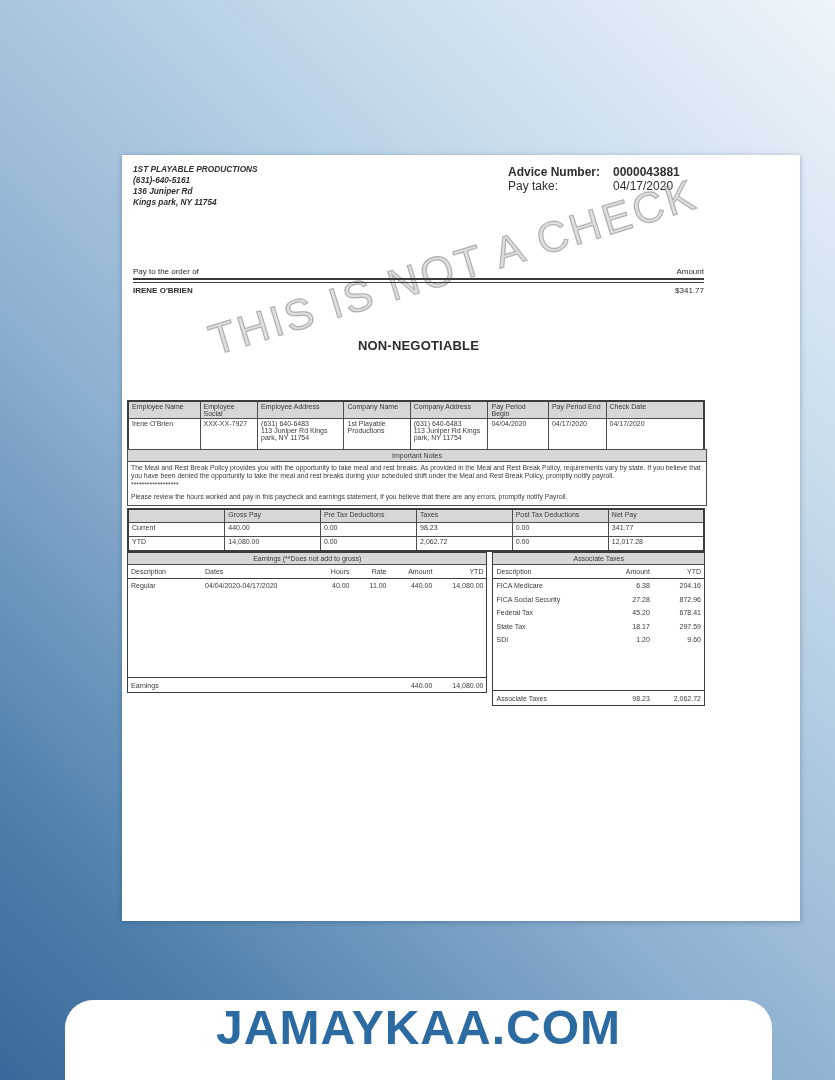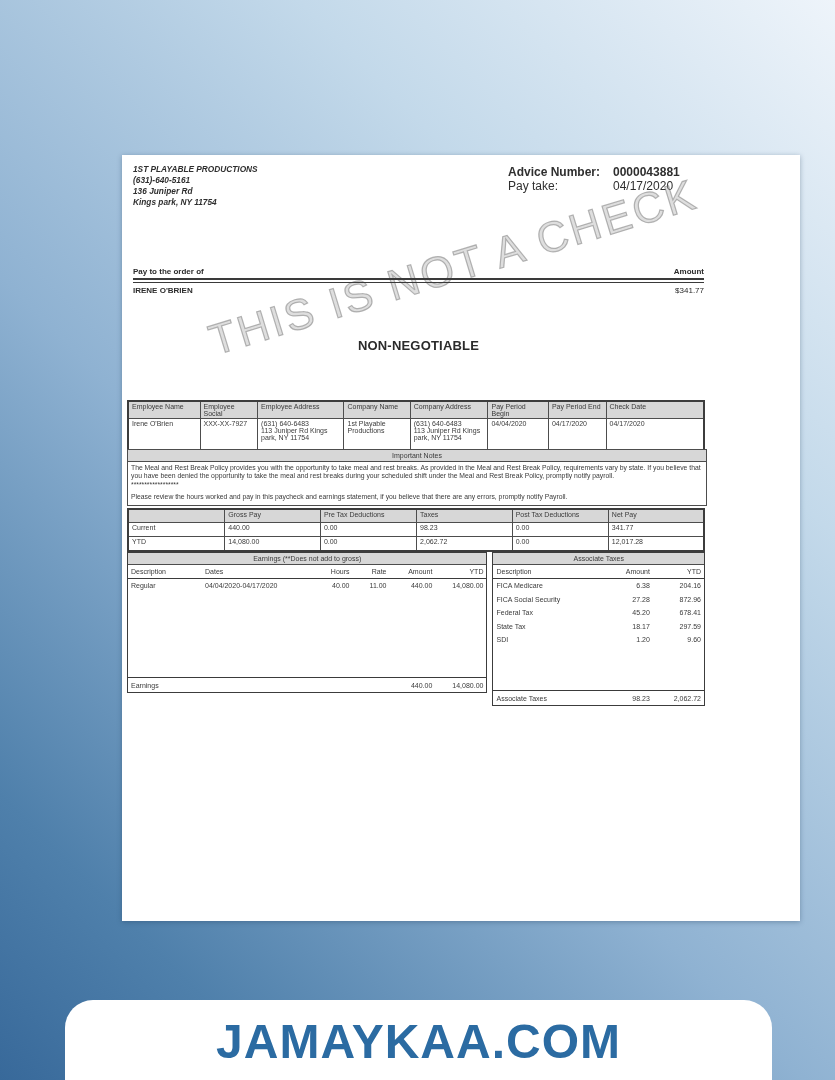--- a/index.html
+++ b/index.html
@@ -21,21 +21,21 @@
   .advice .b{font-weight:bold;}
   
   .watermark{
     position:absolute;left:78px;top:92px;width:480px;text-align:center;
     transform:rotate(-17deg);transform-origin:center;
     font-size:43px;letter-spacing:3px;white-space:nowrap;
     color:rgba(145,145,145,0.30);-webkit-text-stroke:1.2px rgba(125,125,125,0.55);
     font-weight:400;pointer-events:none;
   }
   
-  .payto{position:absolute;left:11px;top:112px;width:571px;display:flex;justify-content:space-between;font-size:8px;font-weight:bold;color:#2b2b2b;}
+  .payto{position:absolute;left:11px;top:112px;width:571px;display:flex;justify-content:space-between;font-size:8px;font-weight:normal;color:#2b2b2b;}
   .rule{position:absolute;left:11px;top:123px;width:571px;height:2px;border-top:2px solid #3a3a3a;border-bottom:1px solid #3a3a3a;}
   .payee{position:absolute;left:11px;top:131px;width:571px;display:flex;justify-content:space-between;font-size:8px;color:#2b2b2b;}
   .payee .name{font-weight:bold;}
   .nonneg{position:absolute;left:11px;top:183px;width:571px;text-align:center;font-size:13px;font-weight:bold;color:#2b2b2b;letter-spacing:.2px;}
   
   table.grid{border-collapse:collapse;table-layout:fixed;width:578px;font-size:7px;color:#3a3a3a;}
   table.grid th,table.grid td{border:1px solid #4d4d4d;padding:1px 3px;font-weight:normal;text-align:left;vertical-align:top;overflow:hidden;}
   table.grid{border:2px solid #3c3c3c;}
   table.grid th{background:#d7d7d7;height:10px;}
   .emp-wrap{position:absolute;left:5px;top:245px;}
@@ -62,21 +62,21 @@
   .earn .body{height:98px;}
   .tax{width:212px;}
   .tax .g{grid-template-columns:52% 23% 25%;}
   .tax .body{height:111px;}
   .tax .data-row{line-height:11.6px;padding:1px 3px;}
   
   .logo-box{
     position:absolute;left:65px;top:1000px;width:707px;height:110px;
     background:#ffffff;border-radius:28px;display:flex;align-items:flex-start;justify-content:center;
   }
-  .logo-text{margin-top:14px;font-size:48px;font-weight:bold;color:#2b6ba2;letter-spacing:1px;}
+  .logo-text{font-size:48px;font-weight:bold;color:#2b6ba2;letter-spacing:1px;}
 </style>
 </head>
 <body>
 
 <div class="paper">
 
   <div class="co-block">
     <div>1ST PLAYABLE PRODUCTIONS</div>
     <div>(631)-640-5161</div>
     <div>136 Juniper Rd</div>

